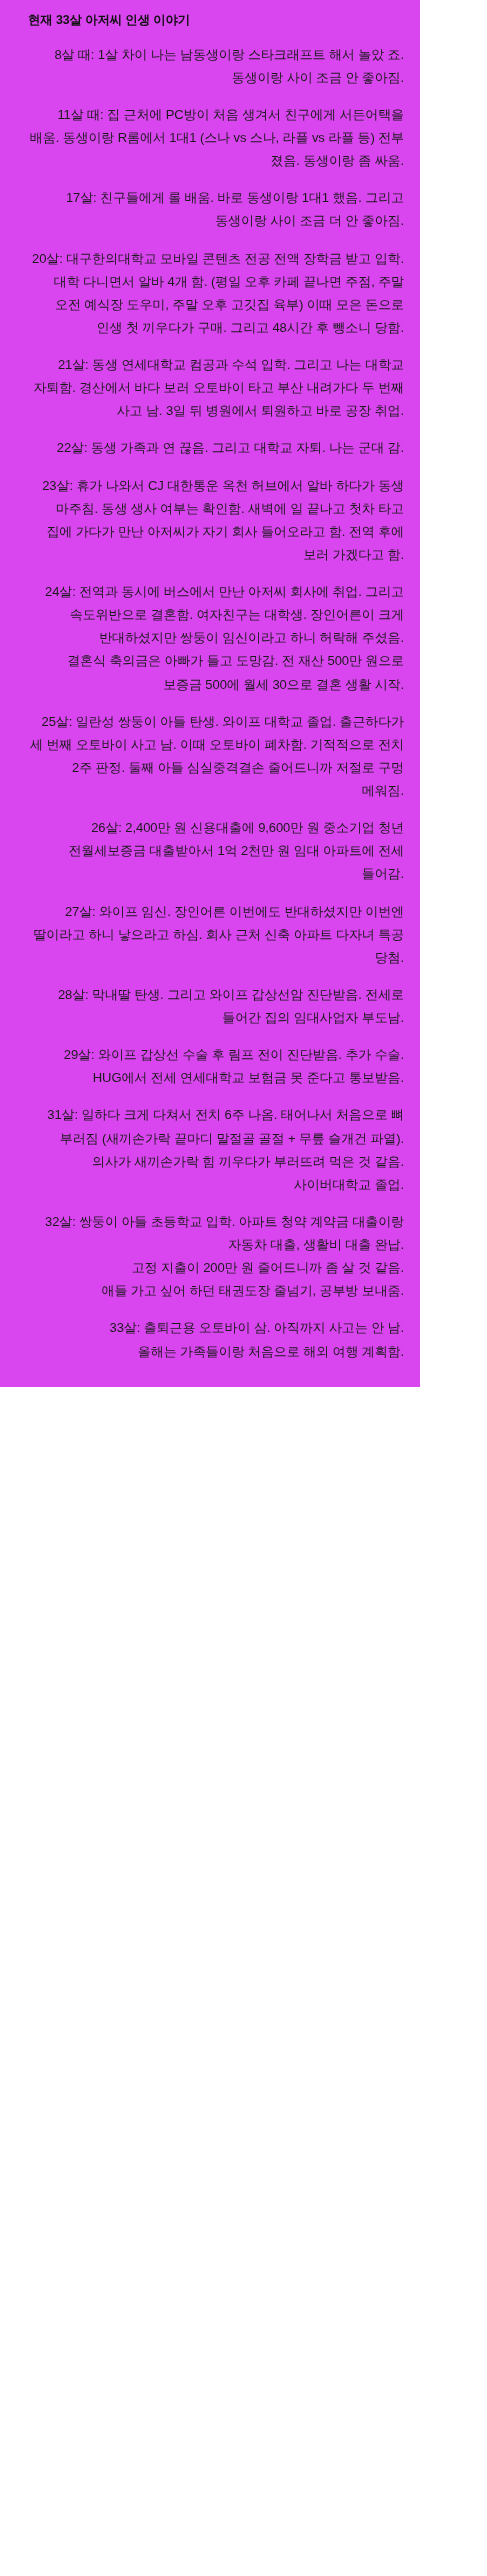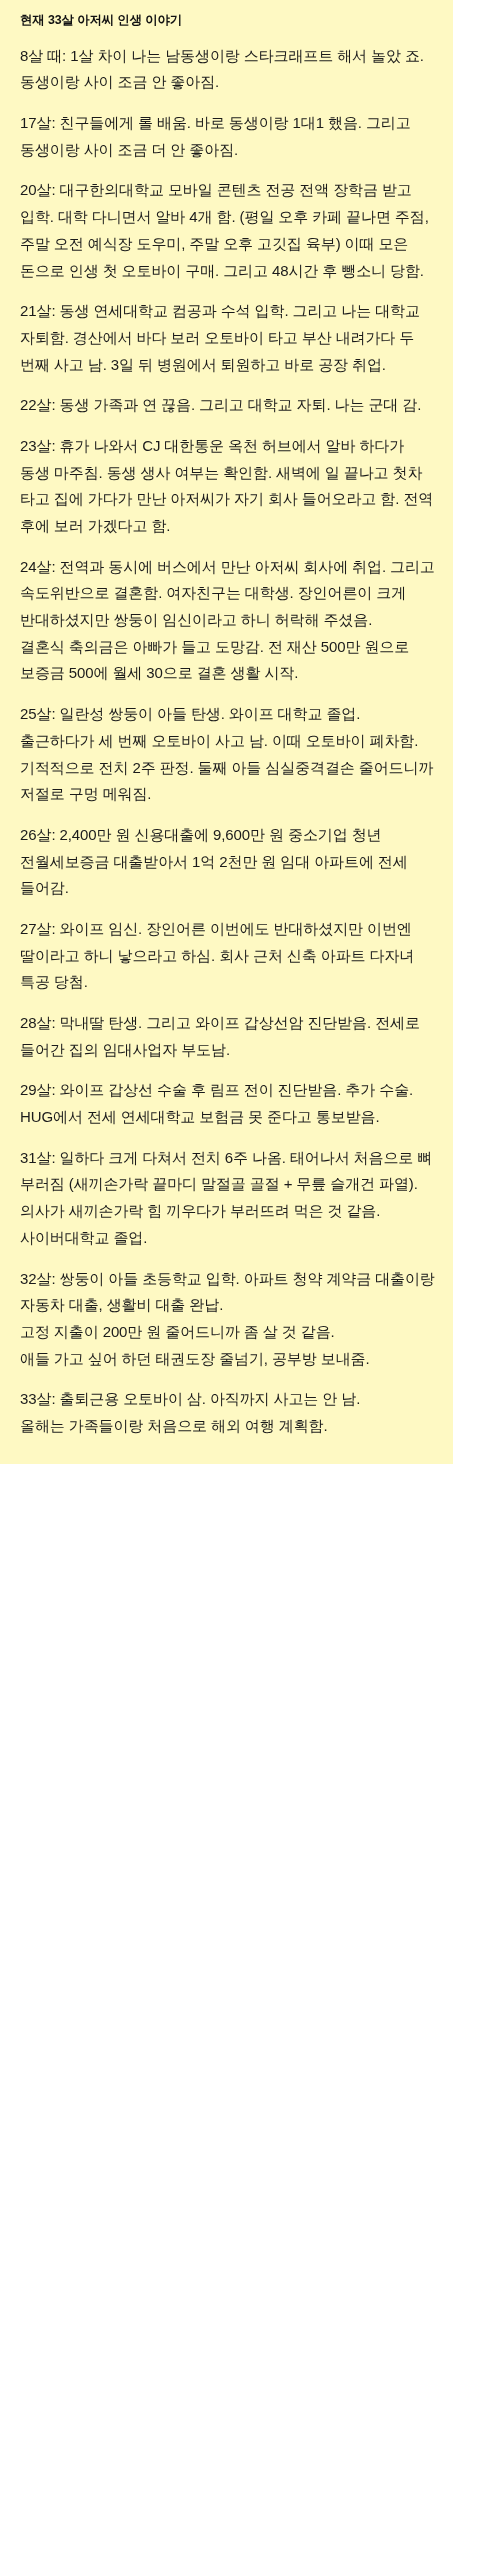--- a/index.html
+++ b/index.html
@@ -7,59 +7,61 @@
     padding: 0;
     background: #ffffff;
   }
   body {
     width: 487px;
     font-family: "Liberation Sans", sans-serif;
     color: #1a1a1a;
     -webkit-font-smoothing: antialiased;
   }
   .page {
-    width: 453px;
+    width: 420px;
     box-sizing: border-box;
-    padding: 12px 16px 16px 20px;
-    background: #fef9c3;
+    padding: 12px 16px 16px 28px;
+    background: #d946ef;
   }
   .title {
     font-size: 12.4px;
     font-weight: bold;
     line-height: 1.35;
     color: #111111;
     margin: 0 0 14px 0;
     letter-spacing: -0.1px;
   }
   .entries {
     display: block;
   }
   .entry {
-    font-size: 15px;
+    font-size: 13px;
     line-height: 1.78;
     color: #1b1b1b;
     margin: 0 0 14px 0;
     letter-spacing: -0.1px;
     word-break: keep-all;
     white-space: pre-wrap;
+    text-align: right;
   }
   .entry:last-child {
     margin-bottom: 8px;
   }
 </style>
 </head>
 <body>
 
 <div class="page">
   <h1 class="title">현재 33살 아저씨 인생 이야기</h1>
 
   <div class="entries">
     <p class="entry">8살 때: 1살 차이 나는 남동생이랑 스타크래프트 해서 놀았 죠. 동생이랑 사이 조금 안 좋아짐.</p>
+    <p class="entry">11살 때: 집 근처에 PC방이 처음 생겨서 친구에게 서든어택을 배움. 동생이랑 R롬에서 1대1 (스나 vs 스나, 라플 vs 라플 등) 전부 졌음. 동생이랑 좀 싸움.</p>
     <p class="entry">17살: 친구들에게 롤 배움. 바로 동생이랑 1대1 했음. 그리고 동생이랑 사이 조금 더 안 좋아짐.</p>
-    <p class="entry">20살: 대구한의대학교 모바일 콘텐츠 전공 전액 장학금 받고 입학. 대학 다니면서 알바 4개 함. (평일 오후 카페 끝나면 주점, 주말 오전 예식장 도우미, 주말 오후 고깃집 육부) 이때 모은 돈으로 인생 첫 오토바이 구매. 그리고 48시간 후 뺑소니 당함.</p>
+    <p class="entry">20살: 대구한의대학교 모바일 콘텐츠 전공 전액 장학금 받고 입학. 대학 다니면서 알바 4개 함. (평일 오후 카페 끝나면 주점, 주말 오전 예식장 도우미, 주말 오후 고깃집 육부) 이때 모은 돈으로 인생 첫 끼우다가 구매. 그리고 48시간 후 뺑소니 당함.</p>
     <p class="entry">21살: 동생 연세대학교 컴공과 수석 입학. 그리고 나는 대학교 자퇴함. 경산에서 바다 보러 오토바이 타고 부산 내려가다 두 번째 사고 남. 3일 뒤 병원에서 퇴원하고 바로 공장 취업.</p>
     <p class="entry">22살: 동생 가족과 연 끊음. 그리고 대학교 자퇴. 나는 군대 감.</p>
     <p class="entry">23살: 휴가 나와서 CJ 대한통운 옥천 허브에서 알바 하다가 동생 마주침. 동생 생사 여부는 확인함. 새벽에 일 끝나고 첫차 타고 집에 가다가 만난 아저씨가 자기 회사 들어오라고 함. 전역 후에 보러 가겠다고 함.</p>
     <p class="entry">24살: 전역과 동시에 버스에서 만난 아저씨 회사에 취업. 그리고 속도위반으로 결혼함. 여자친구는 대학생. 장인어른이 크게 반대하셨지만 쌍둥이 임신이라고 하니 허락해 주셨음.
 결혼식 축의금은 아빠가 들고 도망감. 전 재산 500만 원으로 보증금 500에 월세 30으로 결혼 생활 시작.</p>
     <p class="entry">25살: 일란성 쌍둥이 아들 탄생. 와이프 대학교 졸업. 출근하다가 세 번째 오토바이 사고 남. 이때 오토바이 폐차함. 기적적으로 전치 2주 판정. 둘째 아들 심실중격결손 줄어드니까 저절로 구멍 메워짐.</p>
     <p class="entry">26살: 2,400만 원 신용대출에 9,600만 원 중소기업 청년 전월세보증금 대출받아서 1억 2천만 원 임대 아파트에 전세 들어감.</p>
     <p class="entry">27살: 와이프 임신. 장인어른 이번에도 반대하셨지만 이번엔 딸이라고 하니 낳으라고 하심. 회사 근처 신축 아파트 다자녀 특공 당첨.</p>
     <p class="entry">28살: 막내딸 탄생. 그리고 와이프 갑상선암 진단받음. 전세로 들어간 집의 임대사업자 부도남.</p>
     <p class="entry">29살: 와이프 갑상선 수술 후 림프 전이 진단받음. 추가 수술. HUG에서 전세 연세대학교 보험금 못 준다고 통보받음.</p>

